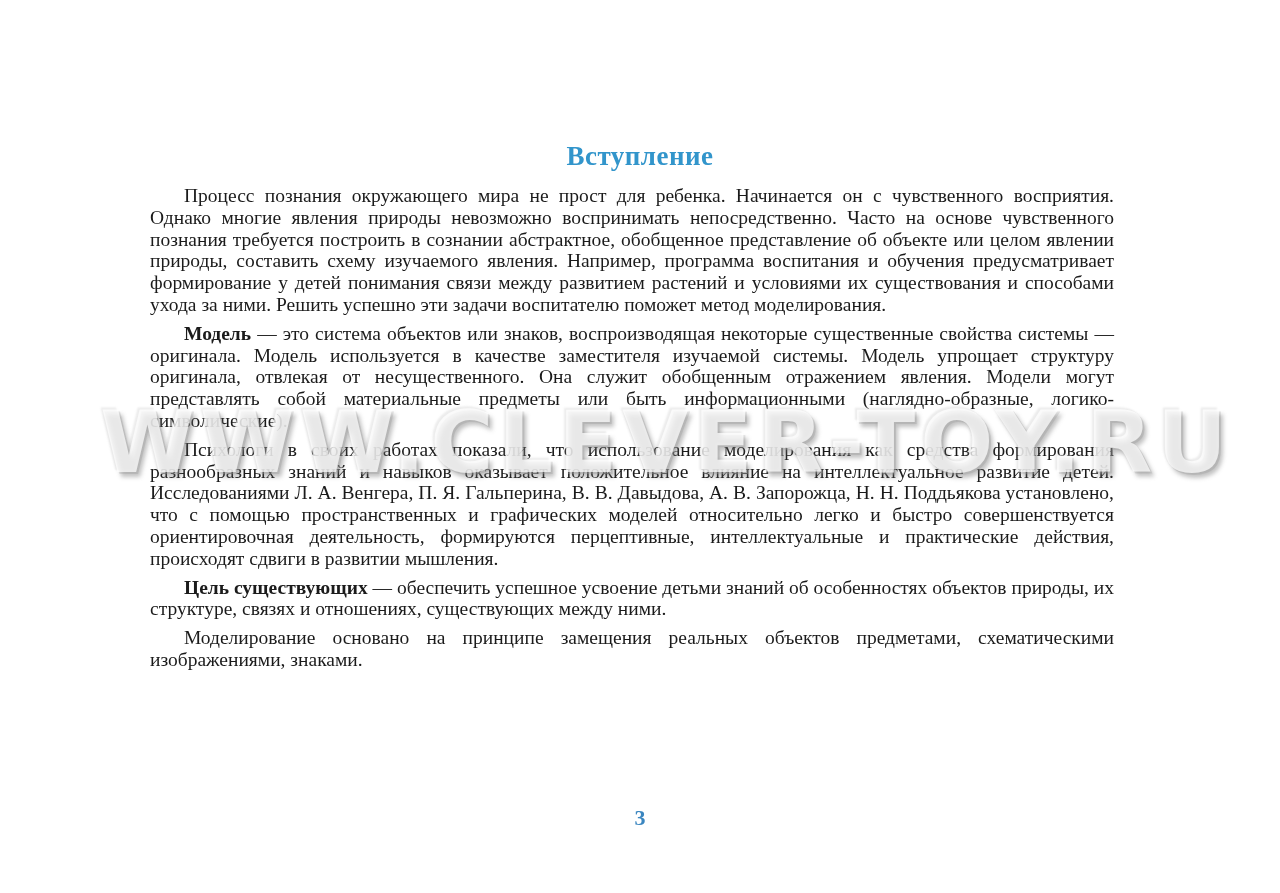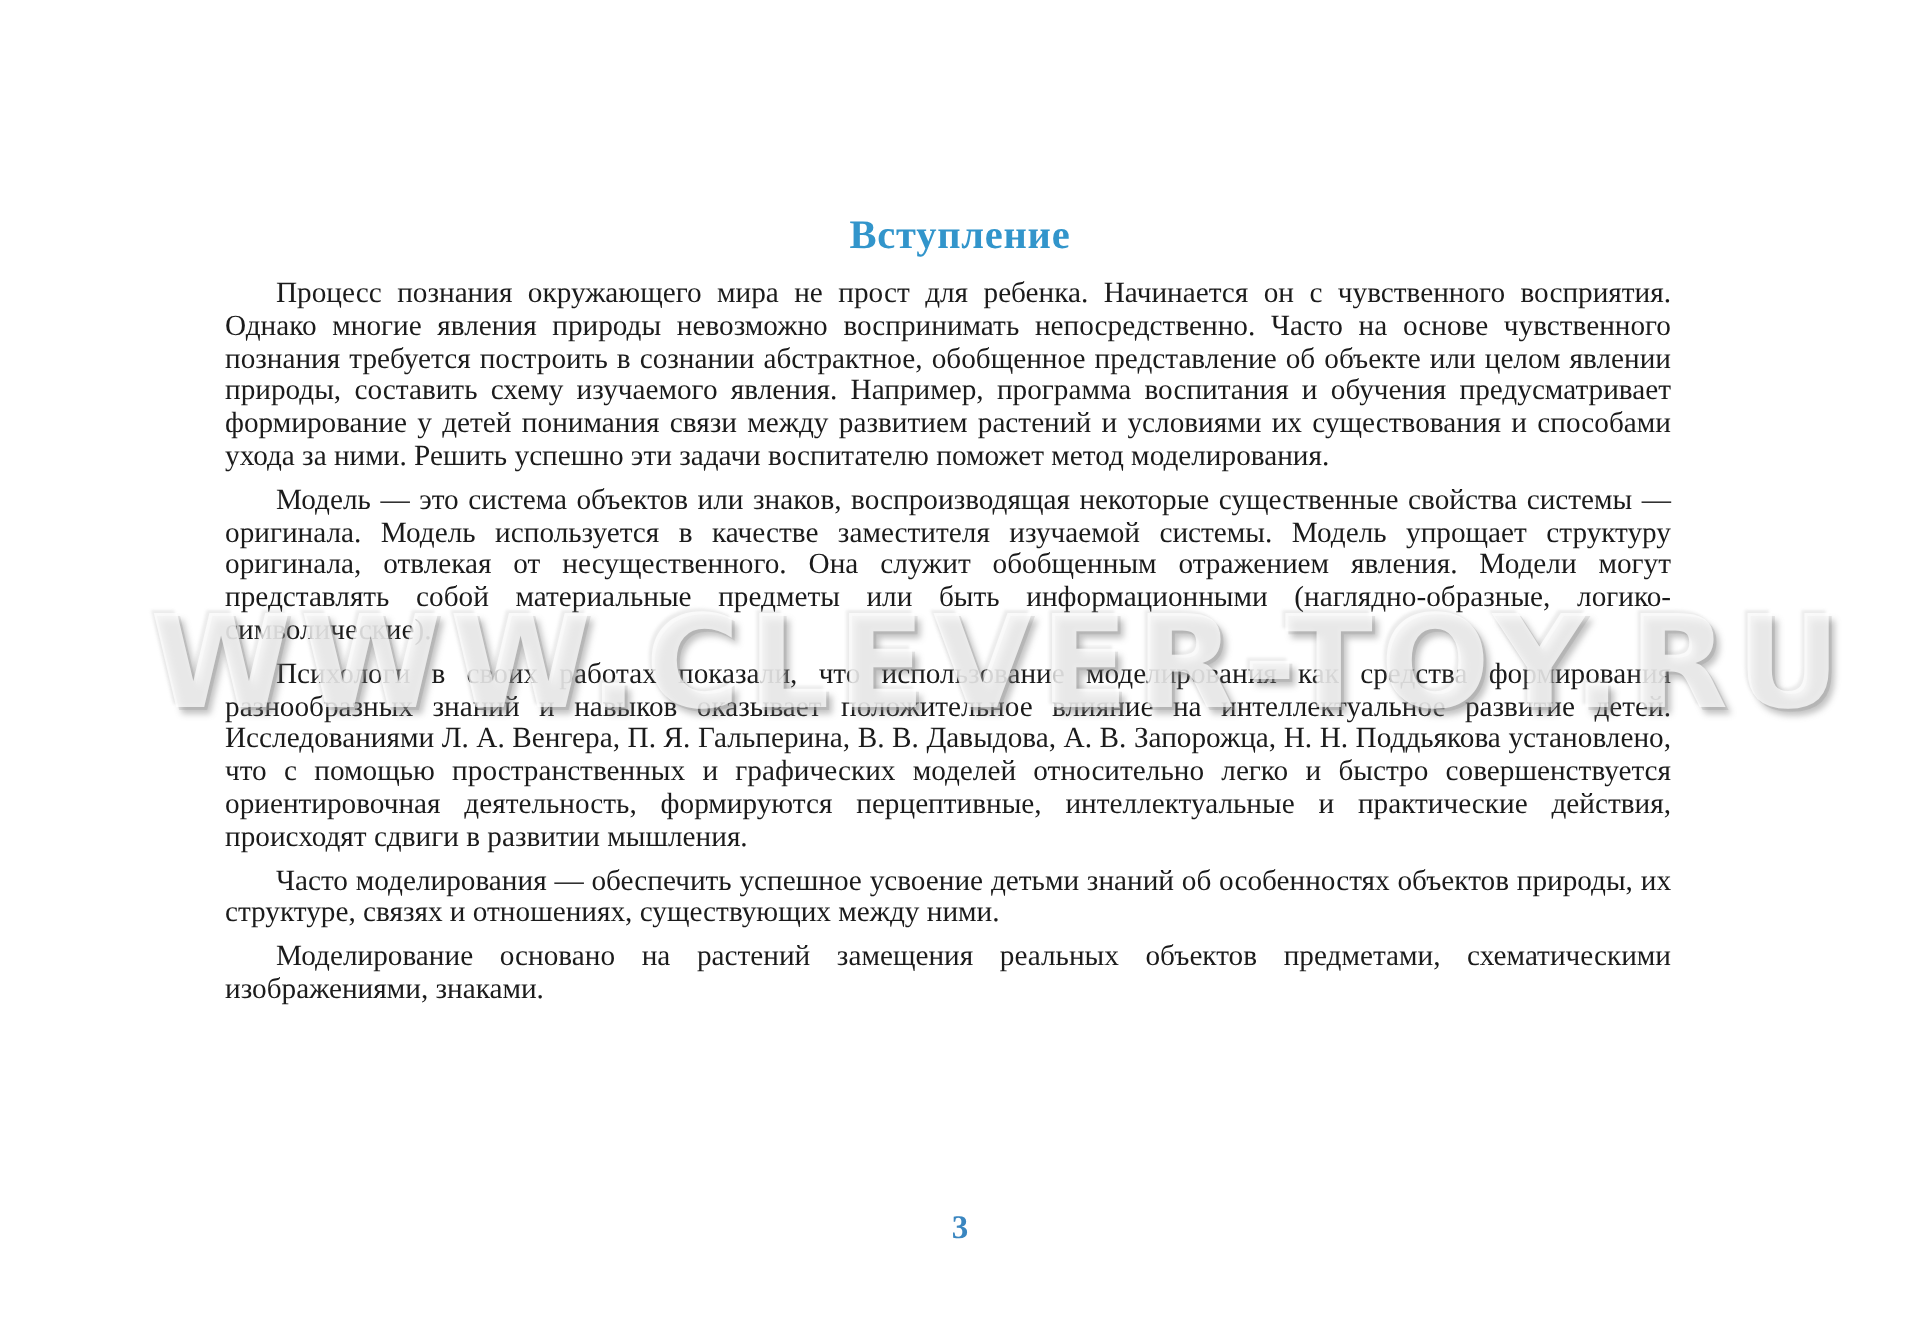--- a/index.html
+++ b/index.html
@@ -31,21 +31,21 @@
   }
   .para {
     margin: 0 16px 7px 0;
     font-size: 19.5px;
     line-height: 21.8px;
     text-align: justify;
     text-indent: 34px;
     color: #1b1b1b;
   }
   .para b {
-    font-weight: normal;
+    font-weight: bold;
   }
   .watermark {
     position: absolute;
     left: 100px;
     top: 390px;
     width: 1060px;
     height: 104px;
     line-height: 104px;
     text-align: right;
     font-family: "DejaVu Sans", sans-serif;
@@ -75,21 +75,21 @@
 </head>
 <body>
 
 <div class="page">
   <div class="content-wrap">
     <h1 class="title" style="color: rgb(50, 149, 203);">Вступление</h1>
     <div id="paragraphs">
         <p class="para">Процесс познания окружающего мира не прост для ребенка. Начинается он с чувственного восприятия. Однако многие явления природы невозможно воспринимать непосредственно. Часто на основе чувственного познания требуется построить в сознании абстрактное, обобщенное представление об объекте или целом явлении природы, составить схему изучаемого явления. Например, программа воспитания и обучения предусматривает формирование у детей понимания связи между развитием растений и условиями их существования и способами ухода за ними. Решить успешно эти задачи воспитателю поможет метод моделирования.</p>
         <p class="para"><b>Модель</b> — это система объектов или знаков, воспроизводящая некоторые существенные свойства системы — оригинала. Модель используется в качестве заместителя изучаемой системы. Модель упрощает структуру оригинала, отвлекая от несущественного. Она служит обобщенным отражением явления. Модели могут представлять собой материальные предметы или быть информационными (наглядно-образные, логико-символические).</p>
         <p class="para">Психологи в своих работах показали, что использование моделирования как средства формирования разнообразных знаний и навыков оказывает положительное влияние на интеллектуальное развитие детей. Исследованиями Л. А. Венгера, П. Я. Гальперина, В. В. Давыдова, А. В. Запорожца, Н. Н. Поддьякова установлено, что с помощью пространственных и графических моделей относительно легко и быстро совершенствуется ориентировочная деятельность, формируются перцептивные, интеллектуальные и практические действия, происходят сдвиги в развитии мышления.</p>
-        <p class="para"><b>Часто моделирования</b> — обеспечить успешное усвоение детьми знаний об особенностях объектов природы, их структуре, связях и отношениях, существующих между ними.</p>
-        <p class="para">Моделирование основано на растений замещения реальных объектов предметами, схематическими изображениями, знаками.</p>
+        <p class="para"><b>Цель существующих</b> — обеспечить успешное усвоение детьми знаний об особенностях объектов природы, их структуре, связях и отношениях, существующих между ними.</p>
+        <p class="para">Моделирование основано на принципе замещения реальных объектов предметами, схематическими изображениями, знаками.</p>
       </div>
   </div>
 
   <div class="watermark">WWW.CLEVER-TOY.RU</div>
 
   <div class="page-number" style="color: rgb(58, 134, 192);">3</div>
 </div>
 
 </body></html>

